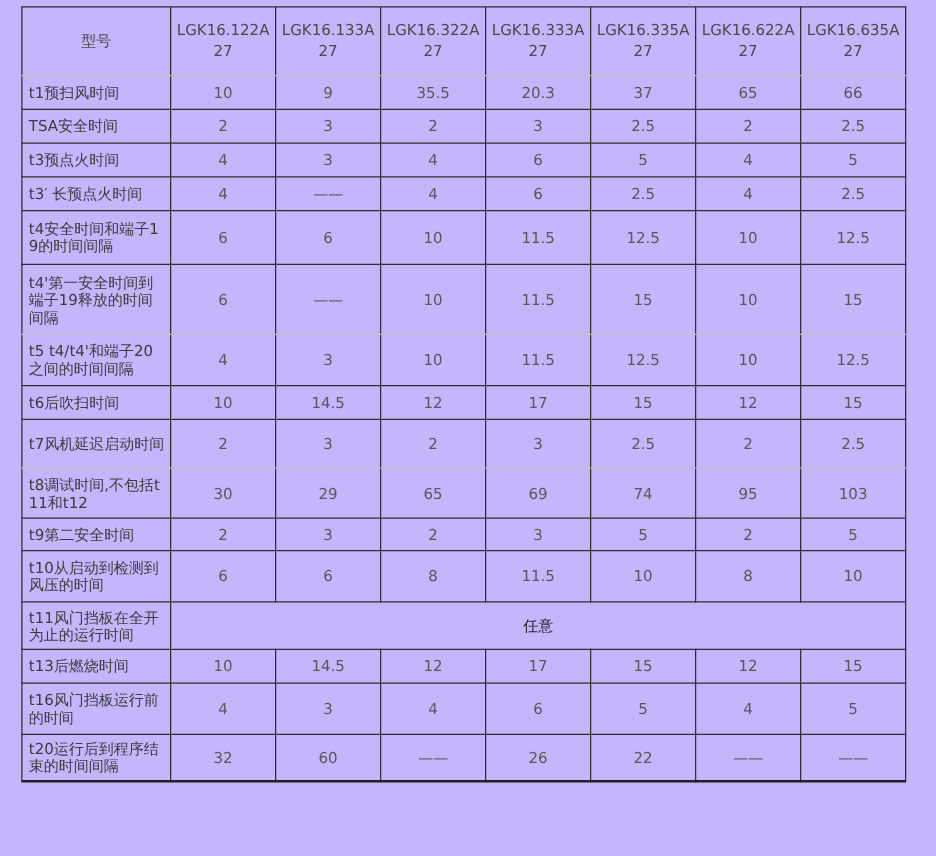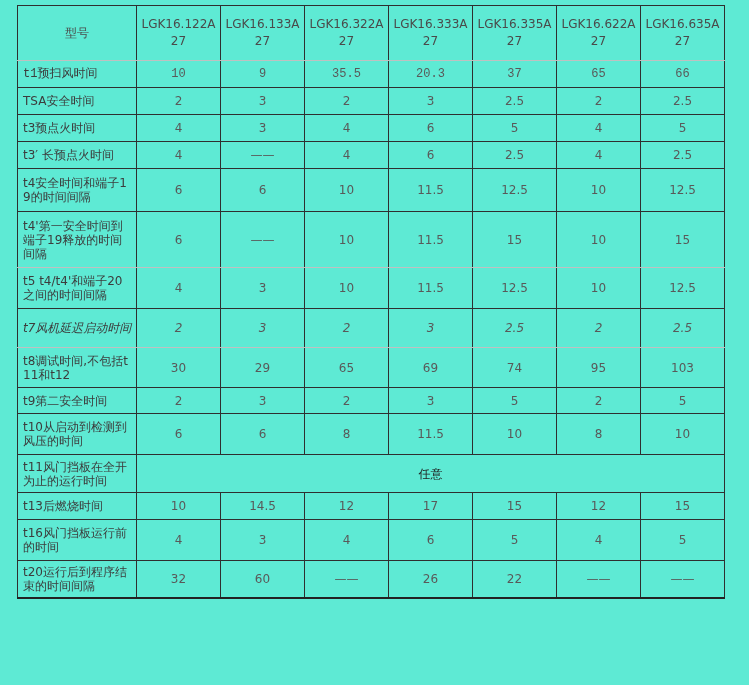--- a/index.html
+++ b/index.html
@@ -10,21 +10,21 @@
   body {
     width: 749px;
     height: 685px;
     overflow: hidden;
     font-family: "DejaVu Sans", "Liberation Sans", sans-serif;
   }
   .page {
     position: relative;
     width: 749px;
     height: 685px;
-    background: #5eead4;
+    background: #c4b5fd;
   }
   table.spec {
     position: absolute;
     left: 17px;
     top: 5px;
     width: 708px;
     border-collapse: collapse;
     table-layout: fixed;
     font-size: 12px;
     border: 1px solid #222222;
@@ -104,21 +104,21 @@
             <div>LGK16.622A</div>
             <div>27</div>
           </th>
           <th>
             <div>LGK16.635A</div>
             <div>27</div>
           </th>
         </tr>
     </thead>
     <tbody id="table-body">
-        <tr style="height: 27px; font-family: Liberation Mono, monospace;">
+        <tr style="height: 27px;">
           <td class="label">t1预扫风时间</td>
           <td class="val">10</td>
           <td class="val">9</td>
           <td class="val">35.5</td>
           <td class="val">20.3</td>
           <td class="val">37</td>
           <td class="val">65</td>
           <td class="val">66</td>
         </tr>
         <tr style="height: 27px;">
@@ -174,21 +174,31 @@
         <tr class="lt" style="height: 41px;">
           <td class="label">t5 t4/t4'和端子20之间的时间间隔</td>
           <td class="val">4</td>
           <td class="val">3</td>
           <td class="val">10</td>
           <td class="val">11.5</td>
           <td class="val">12.5</td>
           <td class="val">10</td>
           <td class="val">12.5</td>
         </tr>
-        <tr class="lb" style="height: 39px; font-style: italic;">
+        <tr style="height: 27px;">
+          <td class="label">t6后吹扫时间</td>
+          <td class="val">10</td>
+          <td class="val">14.5</td>
+          <td class="val">12</td>
+          <td class="val">17</td>
+          <td class="val">15</td>
+          <td class="val">12</td>
+          <td class="val">15</td>
+        </tr>
+        <tr class="lb" style="height: 39px;">
           <td class="label">t7风机延迟启动时间</td>
           <td class="val">2</td>
           <td class="val">3</td>
           <td class="val">2</td>
           <td class="val">3</td>
           <td class="val">2.5</td>
           <td class="val">2</td>
           <td class="val">2.5</td>
         </tr>
         <tr class="lt" style="height: 40px;">

